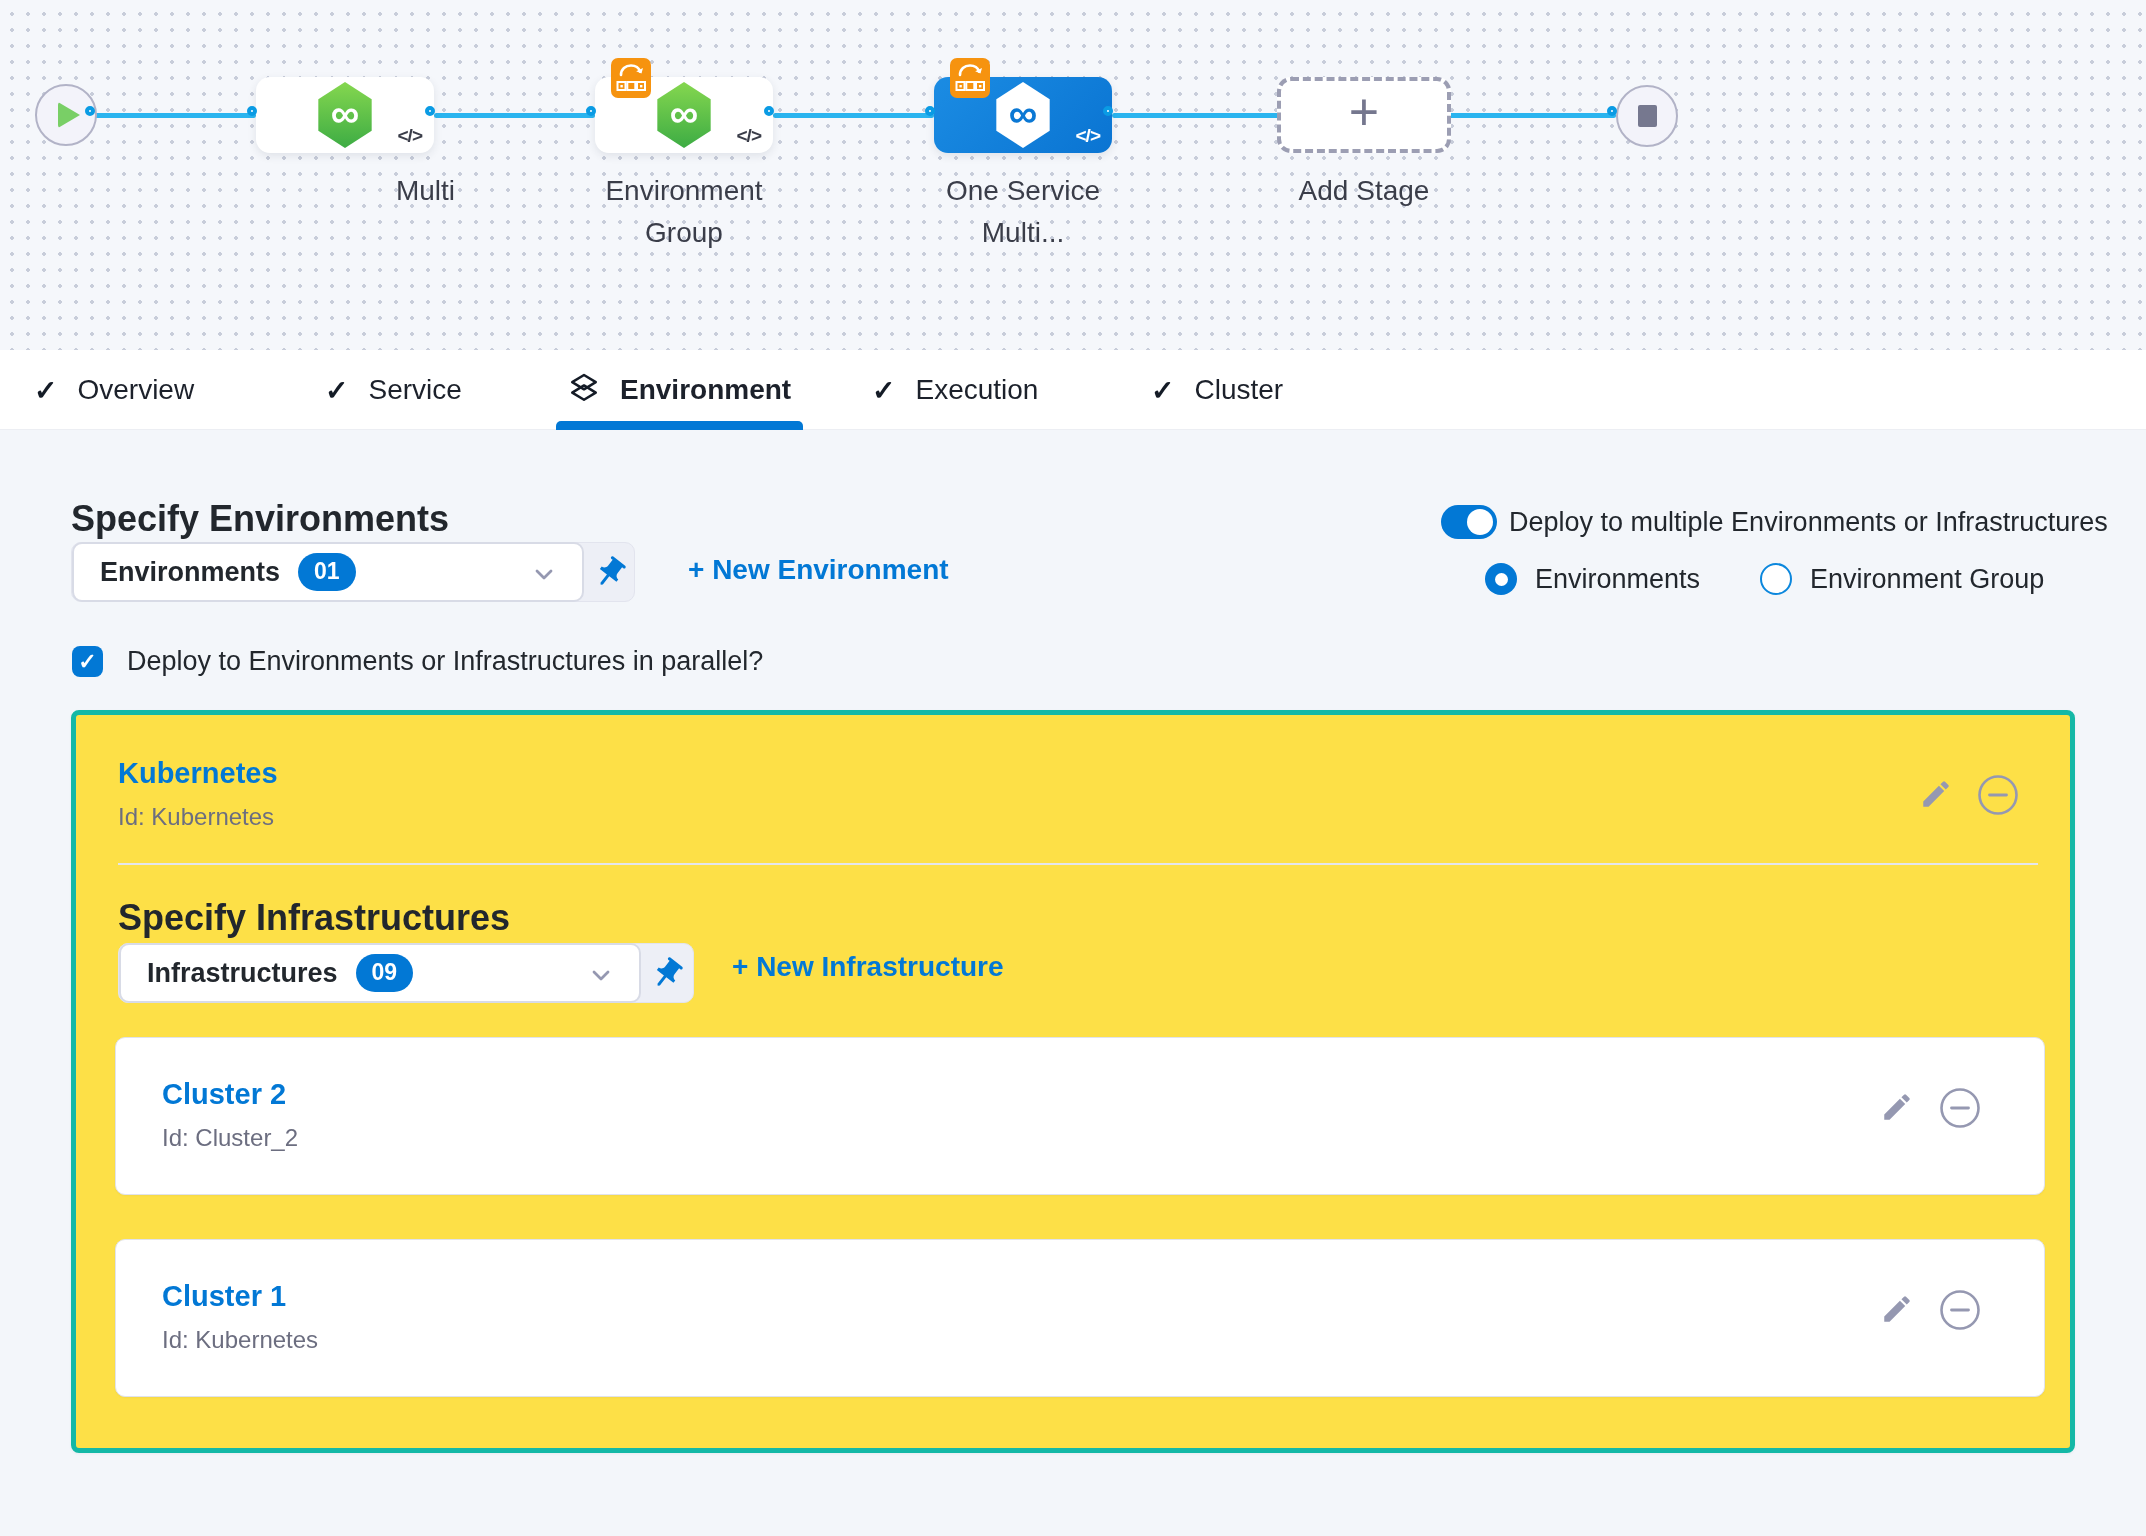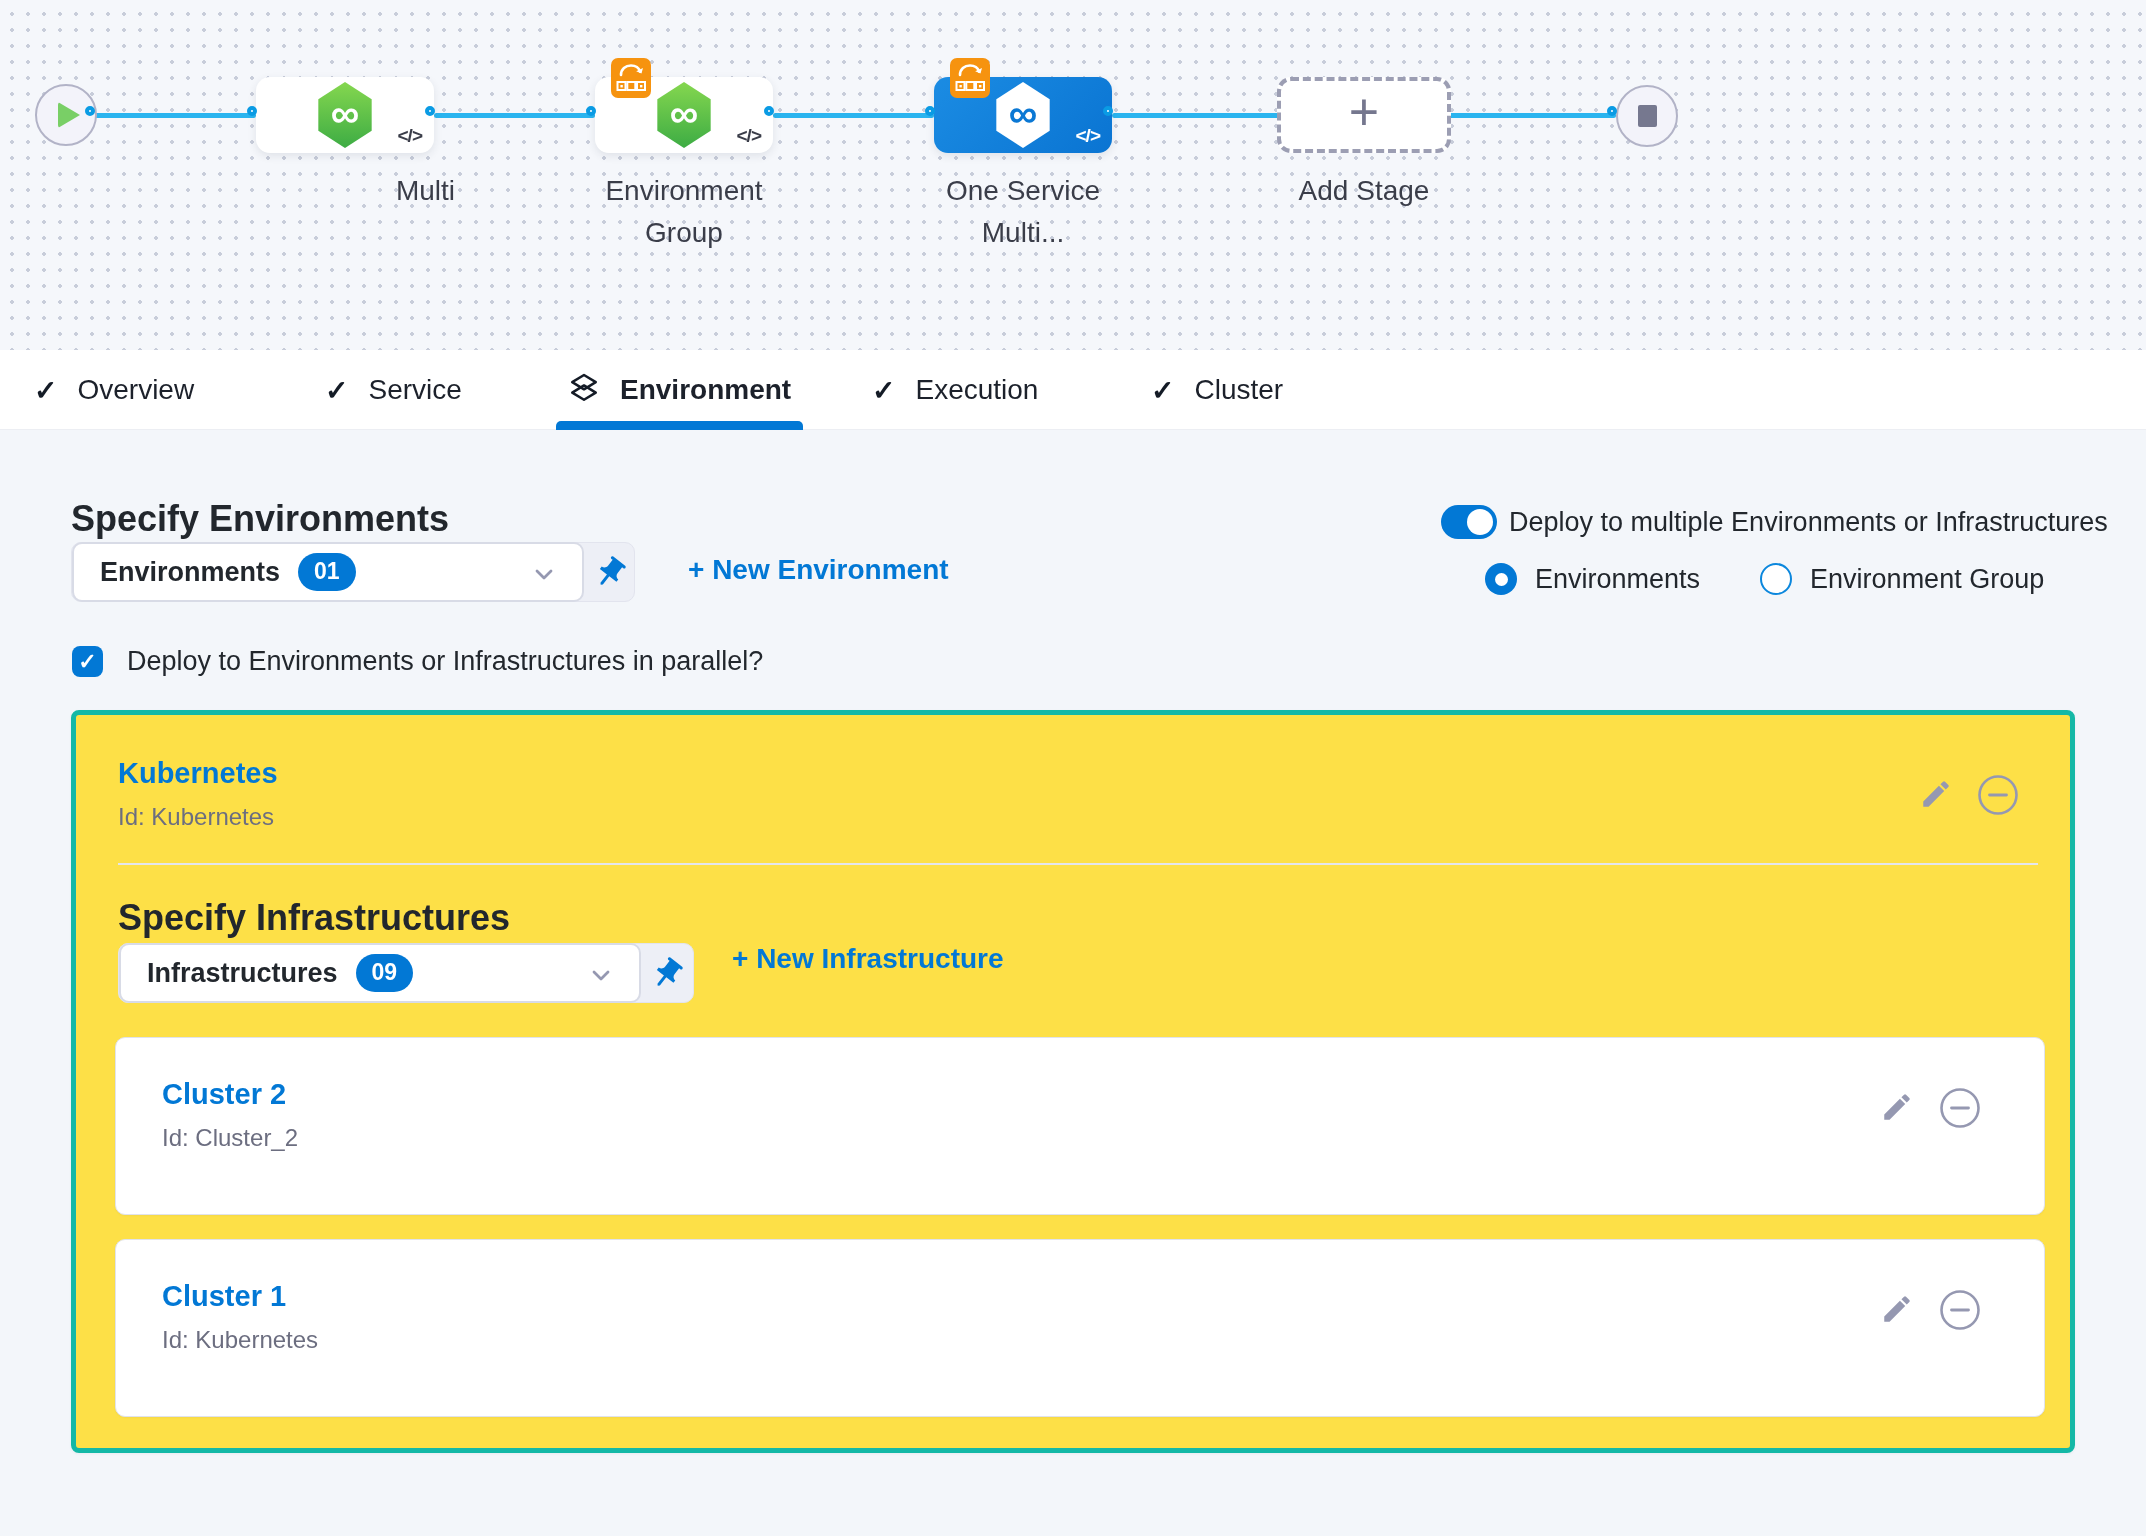--- a/index.html
+++ b/index.html
@@ -138,21 +138,21 @@
     background:#fde047; border:5px solid #14b8a6; border-radius:8px;
     box-shadow:0 1px 3px rgba(40,48,70,.05);
   }
   .entity-name { position:absolute; font-size:29px; font-weight:600; color:#0278d5; cursor:pointer; }
   .entity-id { position:absolute; font-size:24px; color:#6c6e80; }
   .icon-btn { position:absolute; cursor:pointer; }
   .divider { position:absolute; left:42px; top:148px; width:1920px; height:2px; background:#e4e6ec; }
   #specify-infra-label { position:absolute; left:42px; top:182px; }
 
   .inner-card {
-    position:absolute; left:39px; width:1930px; height:178px;
+    position:absolute; left:39px; width:1930px; height:158px;
     background:#ffffff; border:1.5px solid #e0e3ec; border-radius:10px;
     box-shadow:0 1px 2px rgba(40,48,70,.04);
   }
 </style>
 </head>
 <body>
 
 <div class="page">
 
   <div class="canvas">
@@ -324,21 +324,21 @@
             <polyline points="6,9.5 12,15.5 18,9.5" fill="none" stroke="#9598b1" stroke-width="2.4" stroke-linecap="round" stroke-linejoin="round"></polyline>
           </svg>
         </div>
         <svg class="pin-btn" style="left:530px;" width="36" height="36" viewBox="0 0 24 24">
           <g transform="rotate(38 12 12)">
             <path fill="#0278d5" d="M16 9V4h1c.55 0 1-.45 1-1s-.45-1-1-1H7c-.55 0-1 .45-1 1s.45 1 1 1h1v5c0 1.66-1.34 3-3 3v2h5.97v7l1 1 1-1v-7H19v-2c-1.66 0-3-1.34-3-3z"></path>
           </g>
         </svg>
       </div>
 
-      <div class="link-btn" style="left:656px; top:228px;">+ New Infrastructure</div>
+      <div class="link-btn" style="left:656px; top:236px;">+ New Infrastructure</div>
 
       <div class="inner-card" style="top:322px;">
         <div class="entity-name" style="left:46px; top:40px;">Cluster 2</div>
         <div class="entity-id" style="left:46px; top:86px;">Id: Cluster_2</div>
         <svg class="icon-btn" style="left:1764px; top:52px;" width="34" height="34" viewBox="0 0 24 24">
           <path fill="#9598b1" d="M3 17.25V21h3.75L17.81 9.94l-3.75-3.75L3 17.25zM20.71 7.04c.39-.39.39-1.02 0-1.41l-2.34-2.34a.9959.9959 0 0 0-1.41 0l-1.83 1.83 3.75 3.75 1.83-1.83z"></path>
         </svg>
         <svg class="icon-btn" style="left:1822px; top:48px;" width="44" height="44" viewBox="0 0 44 44">
           <circle cx="22" cy="22" r="18.5" fill="none" stroke="#9598b1" stroke-width="2.6"></circle>
           <line x1="13.5" y1="22" x2="30.5" y2="22" stroke="#9598b1" stroke-width="2.8" stroke-linecap="round"></line>

